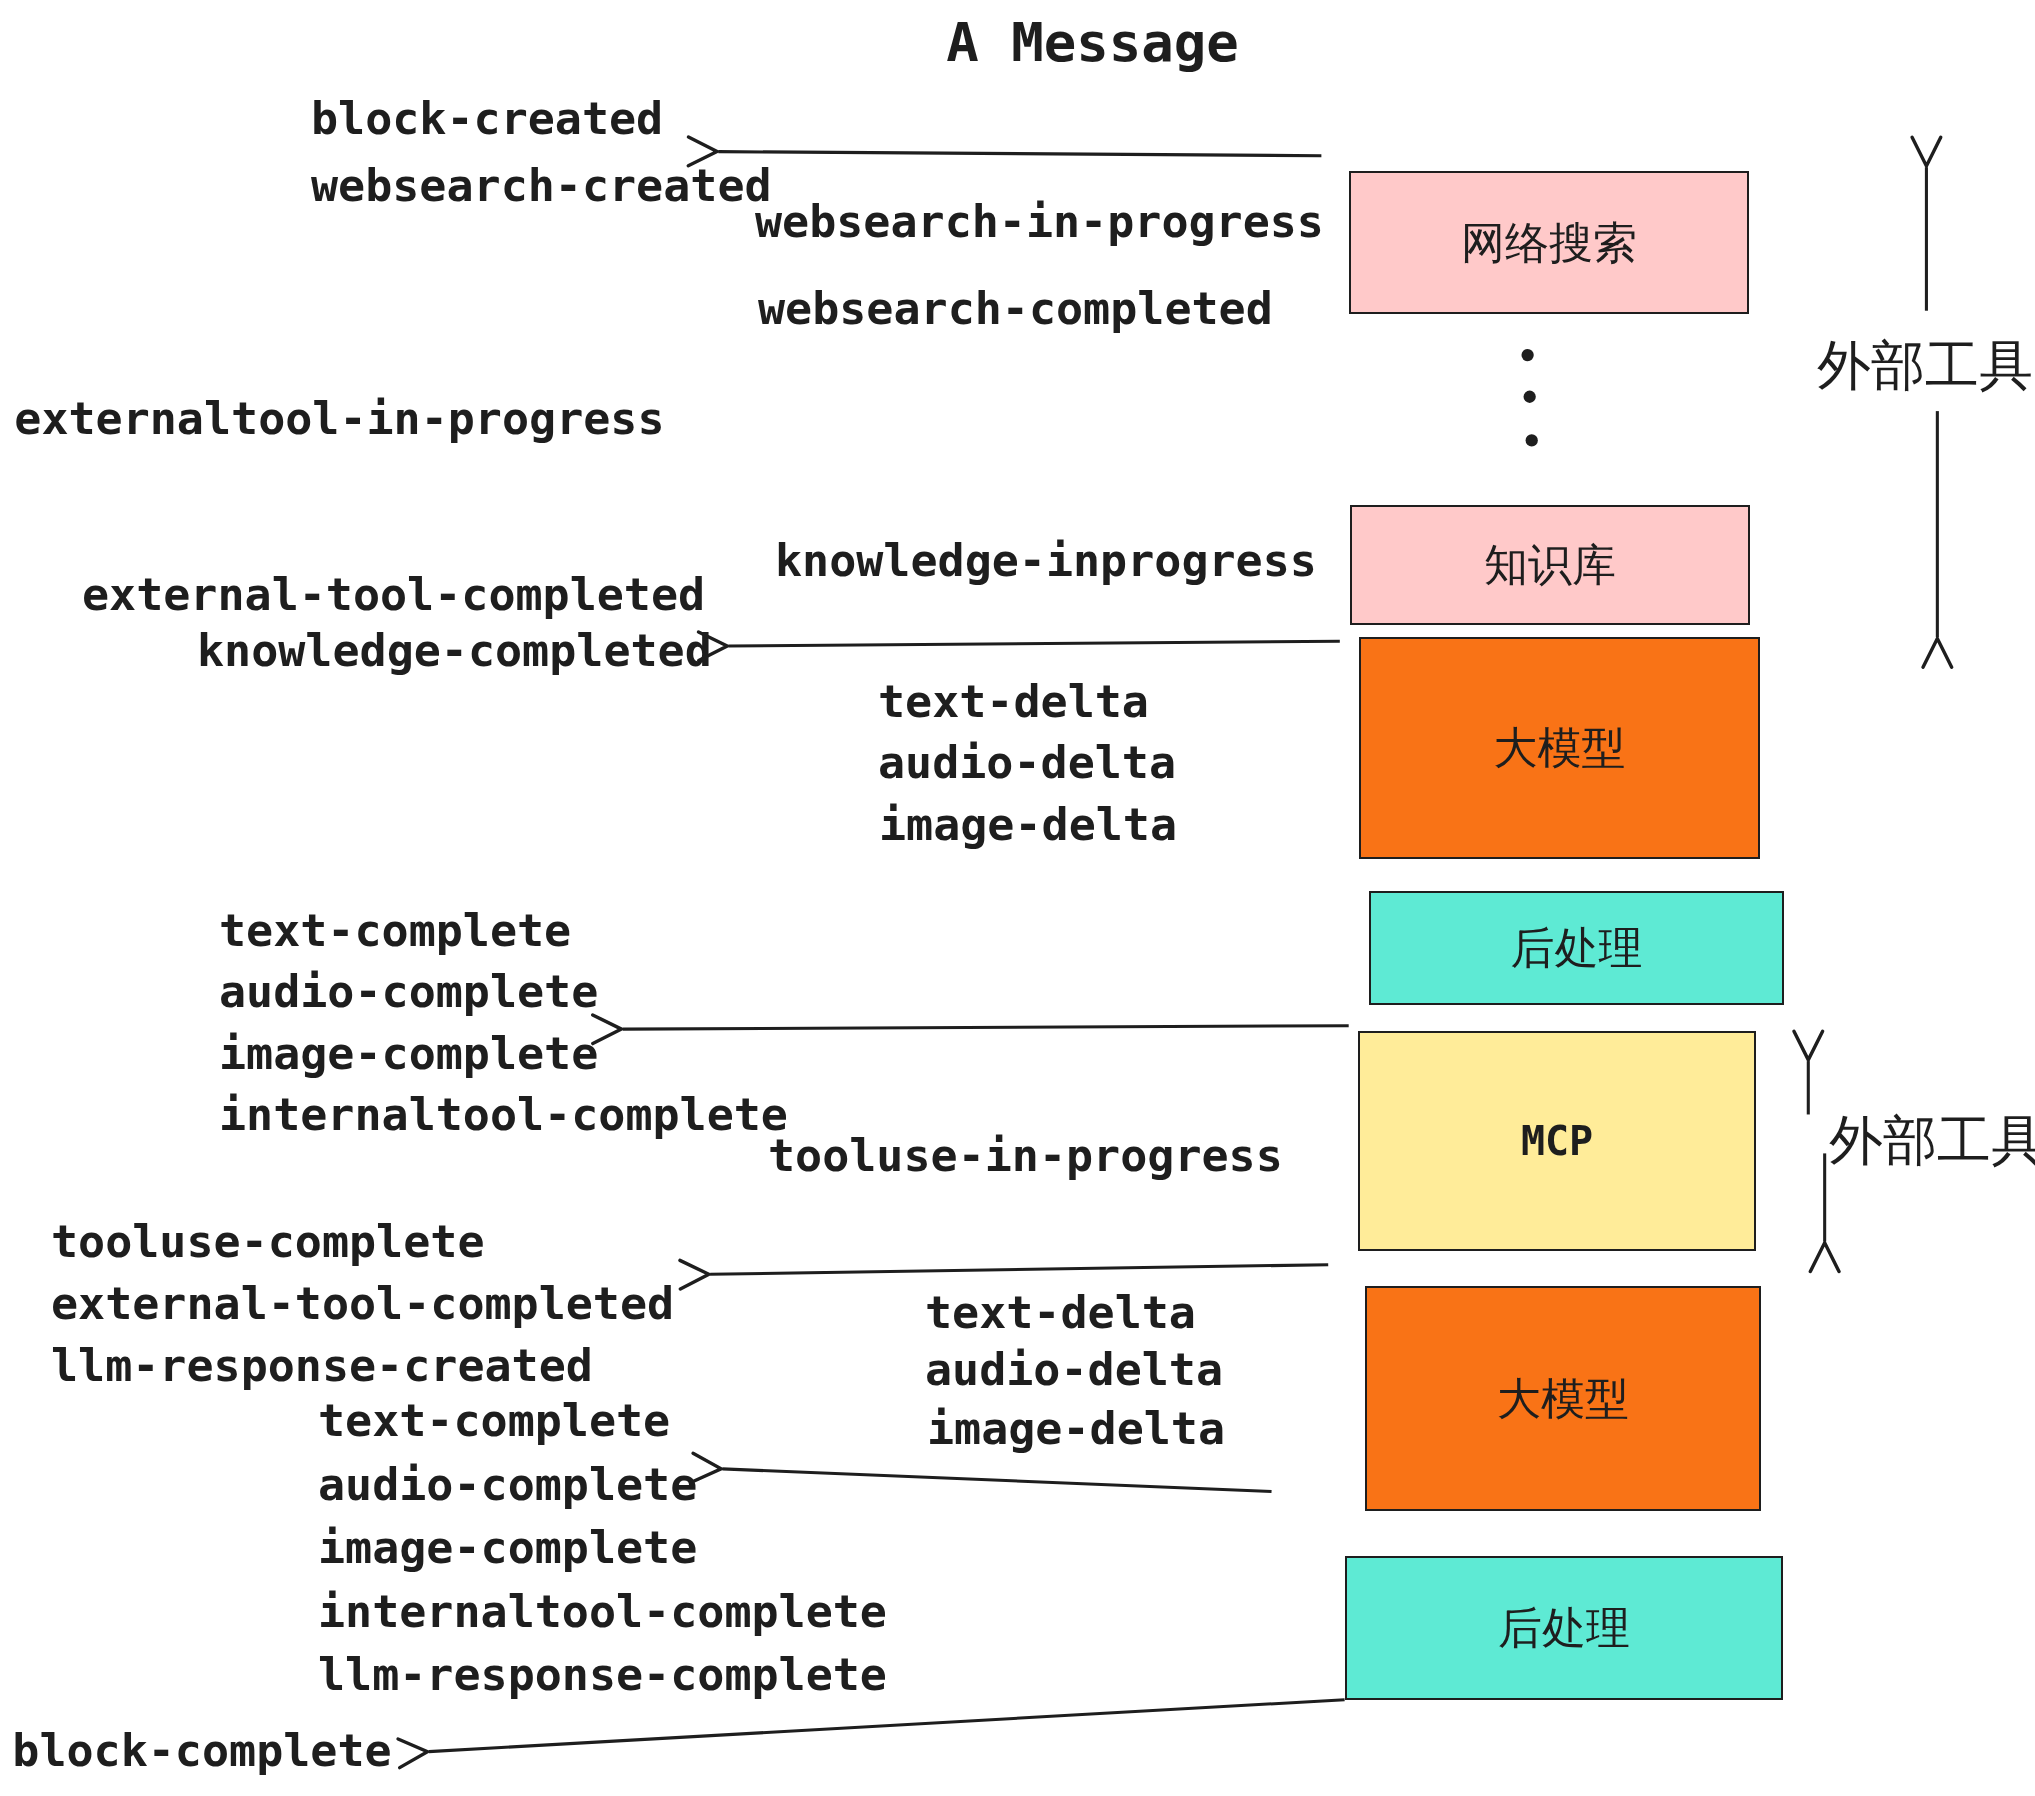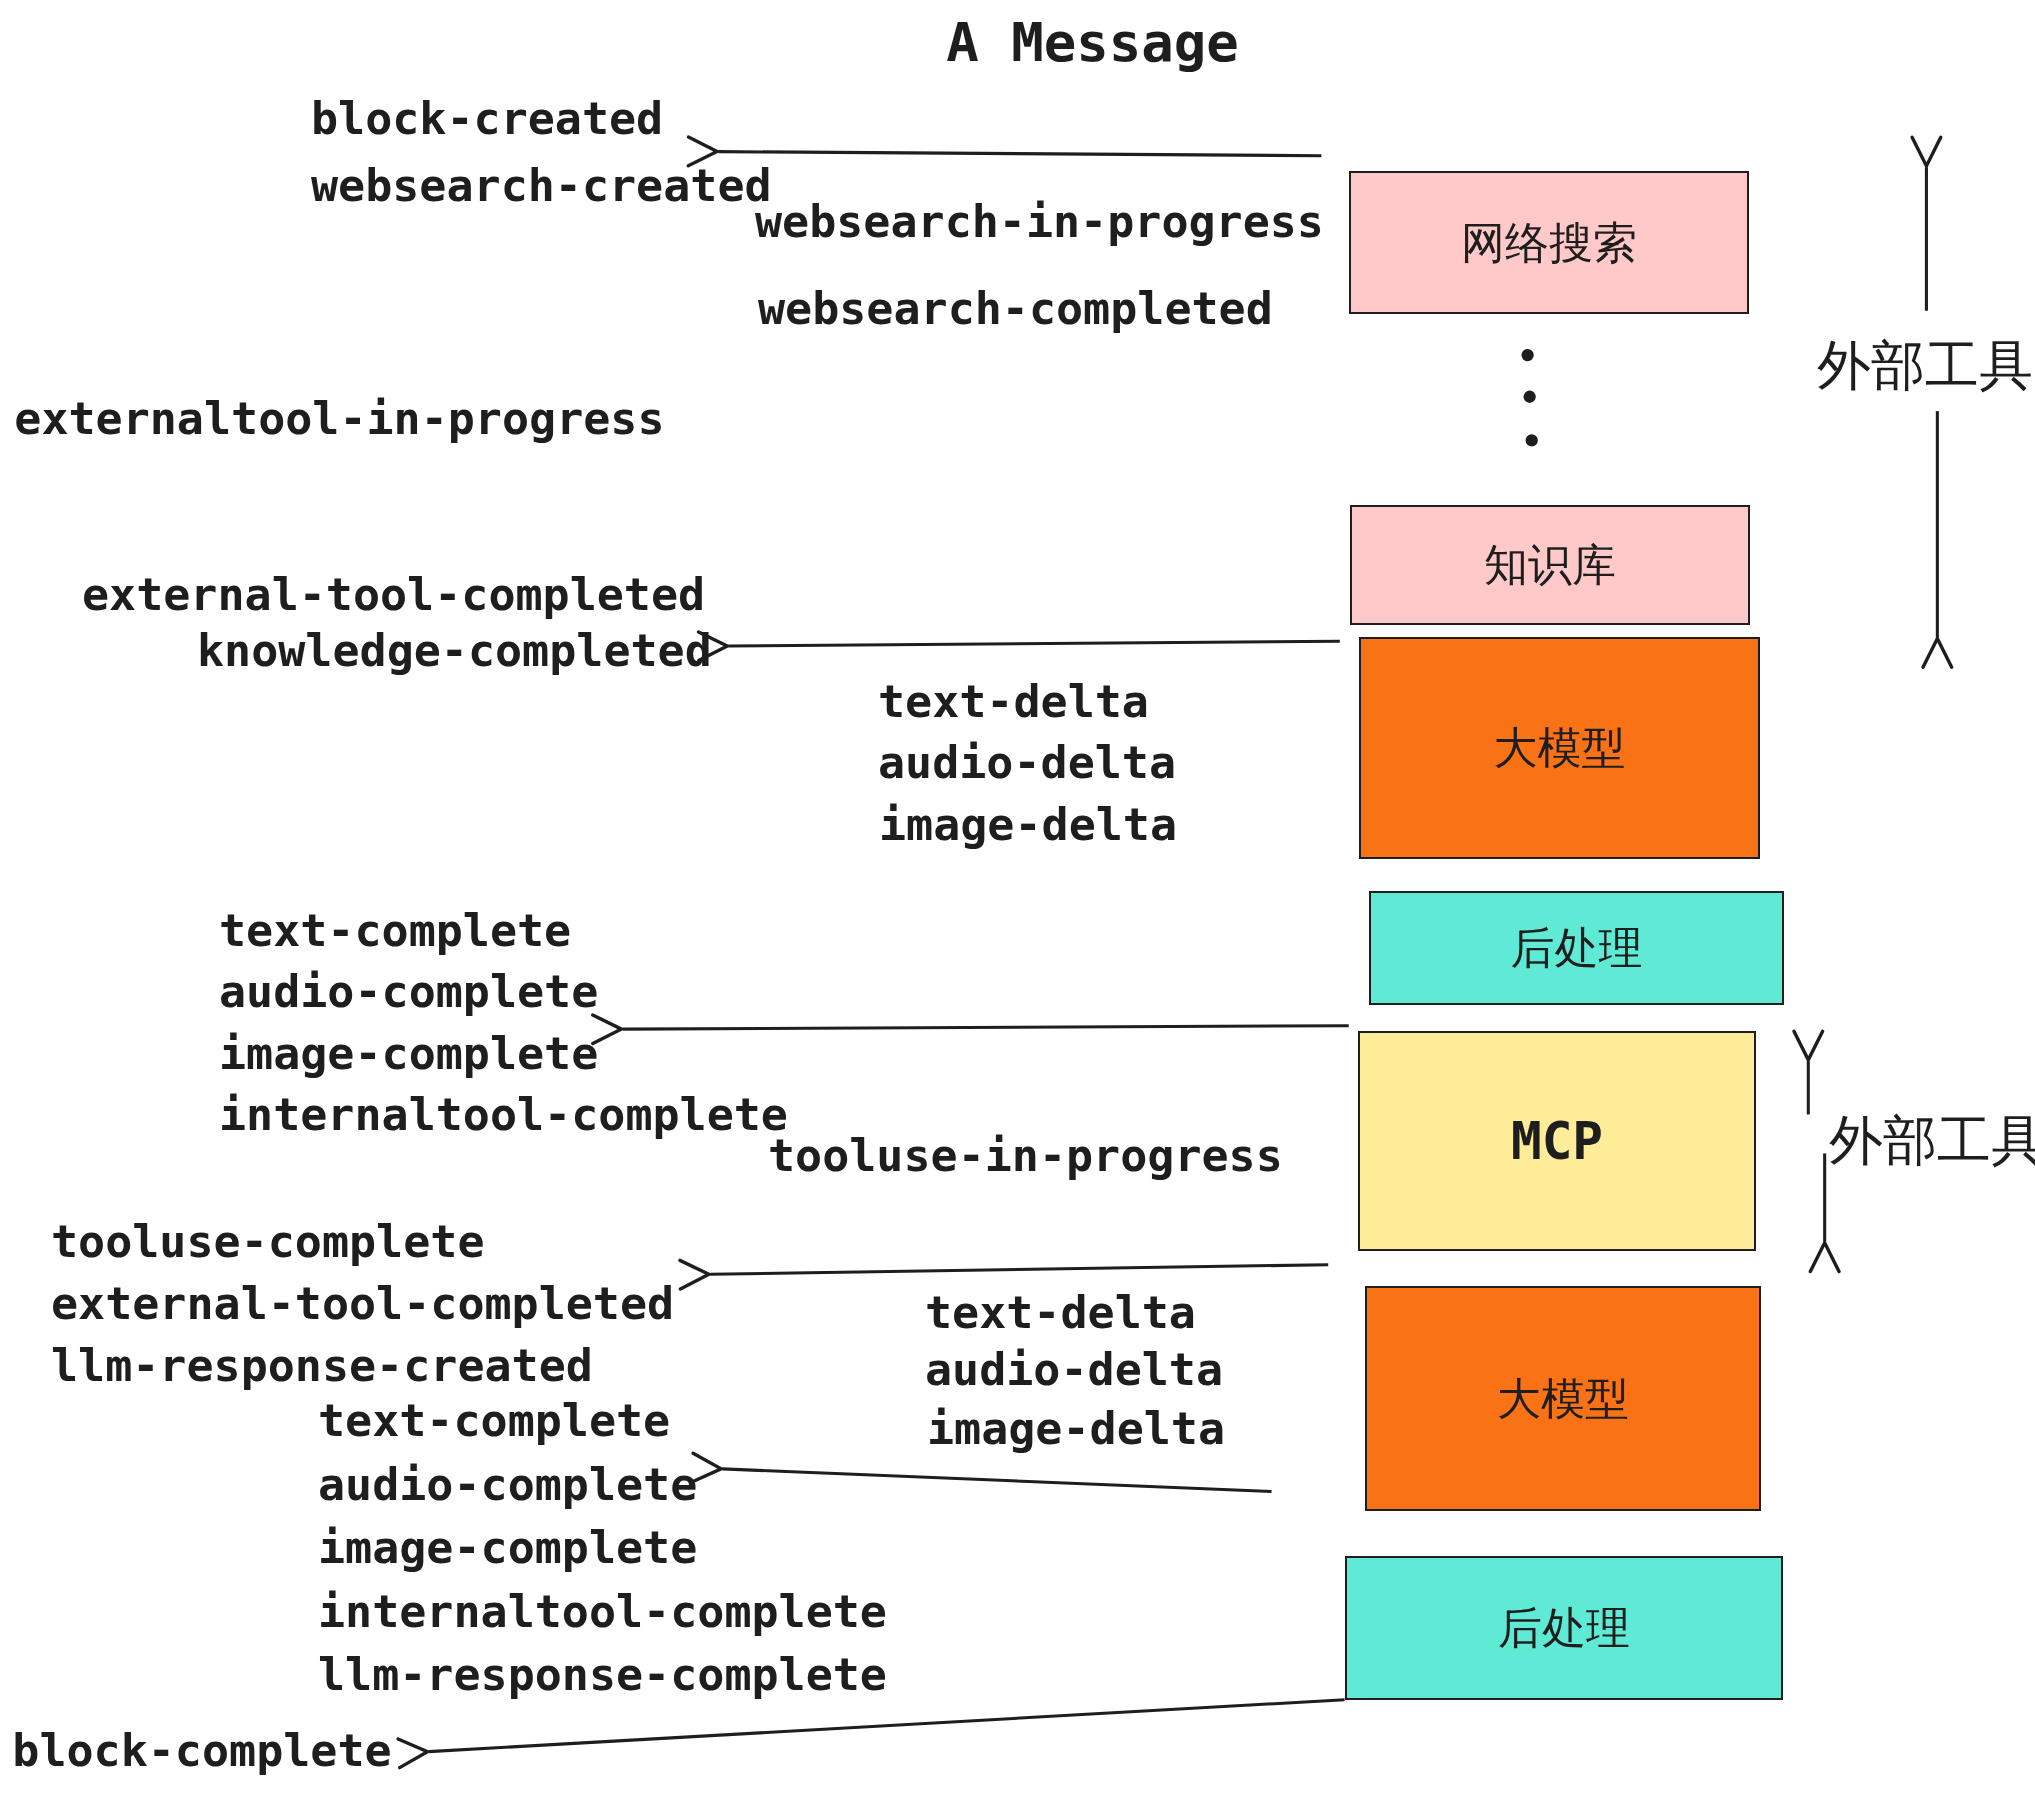--- a/index.html
+++ b/index.html
@@ -38,21 +38,21 @@
     color:#1e1e1e;white-space:nowrap;
   }
   .box.pink{background:#ffc9c9;}
   .box.green{background:#f97316;}
   .box.yellow{background:#ffec99;}
   .box.white{background:#5eead4;}
   .box-websearch{left:1349px;top:171px;width:400px;height:143px;}
   .box-knowledge{left:1350px;top:505px;width:400px;height:120px;}
   .box-llm1{left:1359px;top:637px;width:401px;height:222px;}
   .box-post1{left:1369px;top:891px;width:415px;height:114px;}
-  .box-mcp{left:1358px;top:1031px;width:398px;height:220px;font-family:"DejaVu Sans Mono", monospace;font-weight:bold;font-size:51px;}
+  .box-mcp{left:1358px;top:1031px;width:398px;height:220px;font-family:"DejaVu Sans Mono", monospace;font-weight:bold;font-size:40px;}
   .box-llm2{left:1365px;top:1286px;width:396px;height:225px;}
   .box-post2{left:1345px;top:1556px;width:438px;height:144px;}
   .side-label{
     position:absolute;
     font-family:"Liberation Sans", sans-serif;
     font-size:54px;line-height:1;
     color:#1e1e1e;white-space:nowrap;
   }
   .side-label-1{left:1817px;top:338px;}
   .side-label-2{left:1829px;top:1113px;}
@@ -112,20 +112,21 @@
   </div>
 
   <div class="side-label side-label-1">外部工具</div>
   <div class="side-label side-label-2">外部工具</div>
 
   <div class="ev" style="left:311px;top:96px;">block-created</div>
   <div class="ev" style="left:311px;top:163px;">websearch-created</div>
   <div class="ev" style="left:755px;top:199px;">websearch-in-progress</div>
   <div class="ev" style="left:758px;top:286px;">websearch-completed</div>
   <div class="ev" style="left:14.3px;top:396px;">externaltool-in-progress</div>
+  <div class="ev" style="left:775px;top:538px;">knowledge-inprogress</div>
   <div class="ev" style="left:82px;top:572px;">external-tool-completed</div>
   <div class="ev" style="left:197px;top:628px;">knowledge-completed</div>
   <div class="ev" style="left:878px;top:679px;">text-delta</div>
   <div class="ev" style="left:878px;top:740px;">audio-delta</div>
   <div class="ev" style="left:879px;top:802px;">image-delta</div>
   <div class="ev" style="left:219px;top:908px;">text-complete</div>
   <div class="ev" style="left:219px;top:969px;">audio-complete</div>
   <div class="ev" style="left:219px;top:1031px;">image-complete</div>
   <div class="ev" style="left:219px;top:1092px;">internaltool-complete</div>
   <div class="ev" style="left:768px;top:1133px;">tooluse-in-progress</div>

